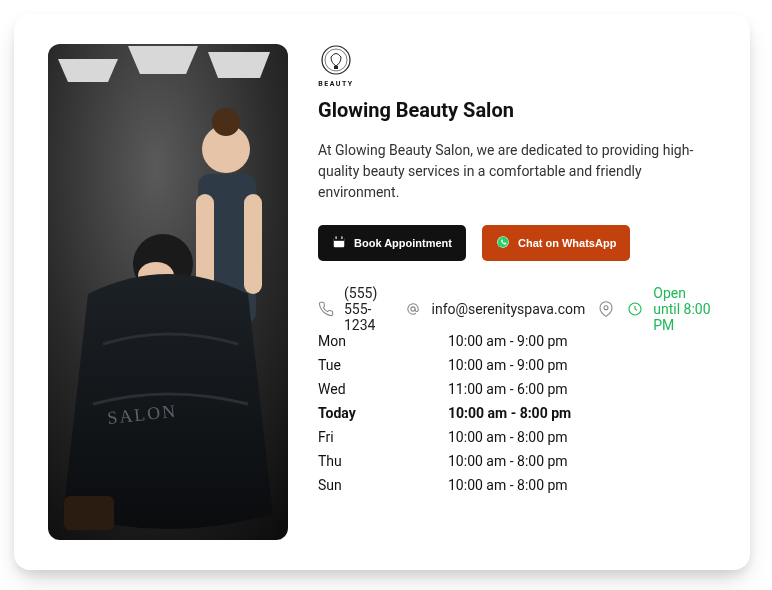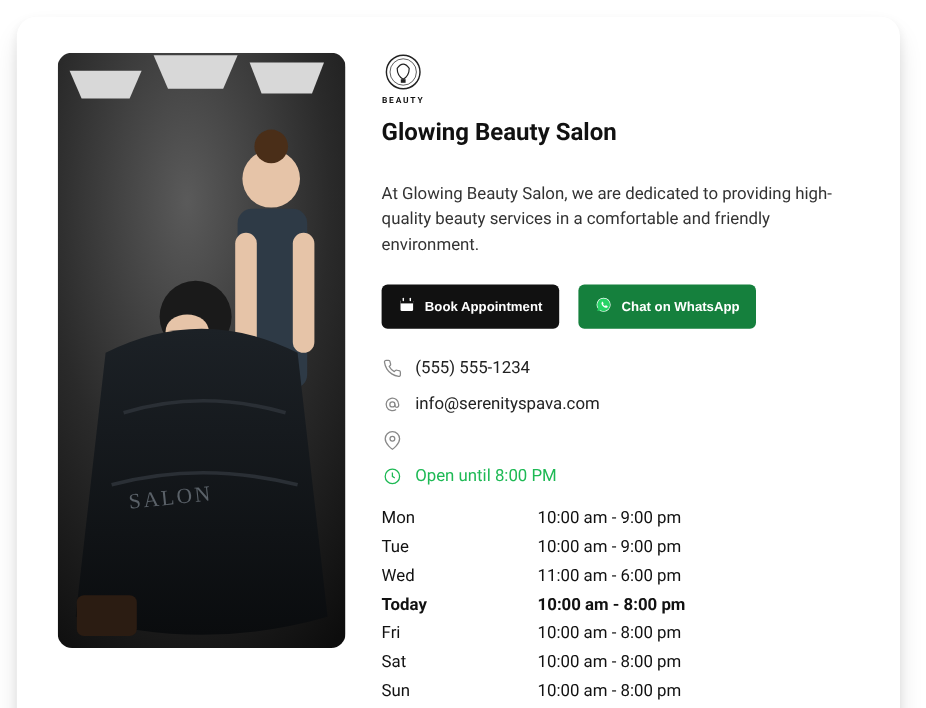--- a/index.html
+++ b/index.html
@@ -32,21 +32,21 @@
   .hero svg { display:block; width:100%; height:100%; }
   .content { flex: 1; }
   .logo {
     width: 36px; height: 46px;
     margin-bottom: 8px;
   }
   .title {
     font-size: 20px;
     font-weight: 700;
     color: #111;
-    margin-bottom: 30px;
+    margin-bottom: 18px;
   }
   .description {
     font-size: 14px;
     color: #333;
     line-height: 1.5;
     margin-bottom: 22px;
   }
   .buttons { display:flex; gap:16px; margin-bottom: 24px; }
   .btn {
     display:inline-flex;
@@ -54,23 +54,23 @@
     gap:8px;
     font-size: 11px;
     font-weight:600;
     padding: 10px 14px;
     border-radius: 5px;
     border: none;
     cursor: pointer;
     white-space: nowrap;
   }
   .btn-dark { background:#111; color:#fff; }
-  .btn-green { background:#15803d; color:#fff; }
+  .btn-green { background:#c2410c; color:#fff; }
   .btn svg { width:14px; height:14px; flex-shrink:0; }
-  .info-list { display:flex; flex-direction:column; gap:12px; margin-bottom: 18px; }
+  .info-list { display:flex; flex-direction:row; gap:12px; }
   .info-row { display:flex; align-items:center; gap:10px; font-size:14px; color:#222; }
   .info-row .icon-wrap { width:18px; height:18px; display:flex; align-items:center; justify-content:center; color:#888; }
   .icon-wrap svg { width:16px; height:16px; stroke:#888; }
   .status { color:#1db954; }
   .status .icon-wrap svg { stroke:#1db954; }
   .hours { font-size:14px; color:#111; }
   .hours-row { display:flex; margin-bottom:8px; }
   .hours-row .day { width:130px; }
   .hours-row.today { font-weight:700; }
 </style>
@@ -210,21 +210,21 @@
         </div>
         <div class="hours-row today">
           <span class="day">Today</span>
           <span>10:00 am - 8:00 pm</span>
         </div>
         <div class="hours-row">
           <span class="day">Fri</span>
           <span>10:00 am - 8:00 pm</span>
         </div>
         <div class="hours-row">
-          <span class="day">Sat</span>
+          <span class="day">Thu</span>
           <span>10:00 am - 8:00 pm</span>
         </div>
         <div class="hours-row">
           <span class="day">Sun</span>
           <span>10:00 am - 8:00 pm</span>
         </div>
       </div>
   </div>
 </div>
 

